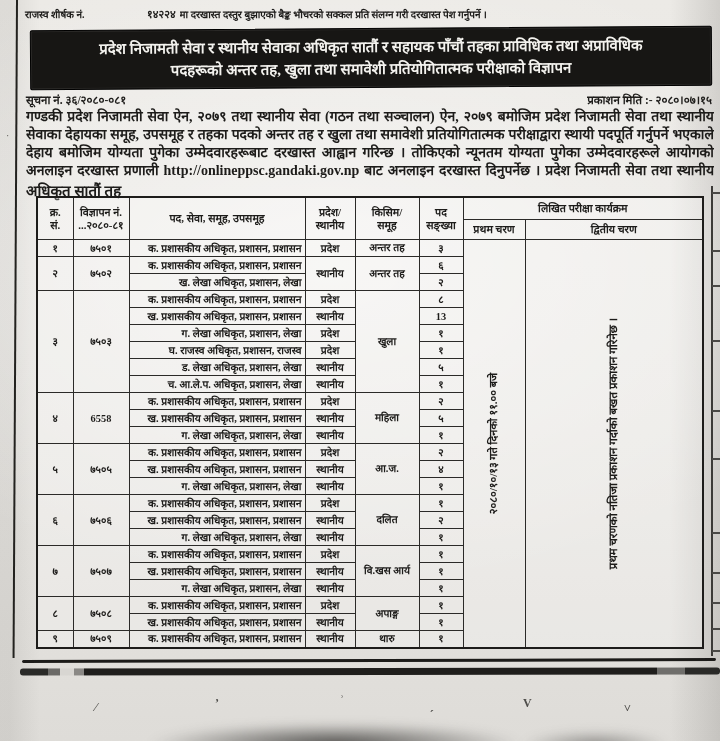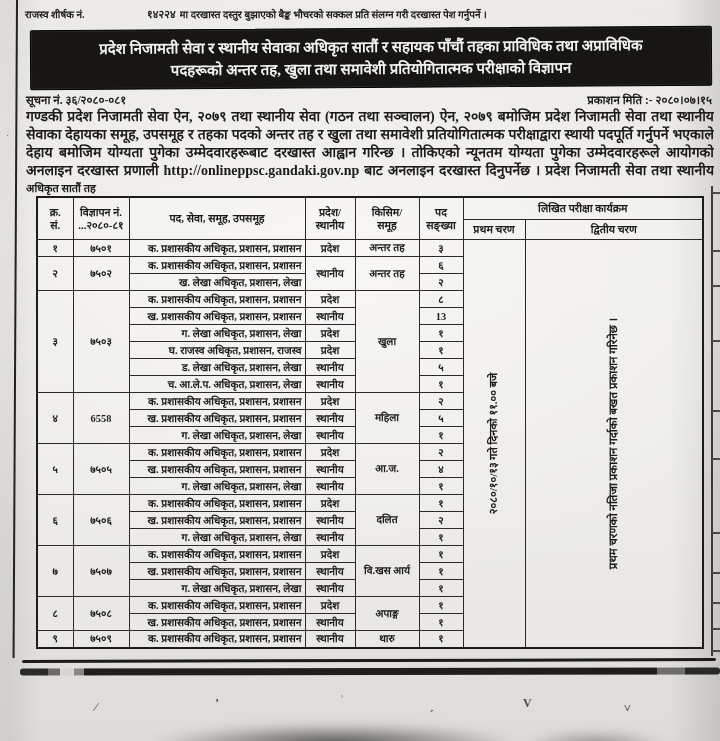--- a/index.html
+++ b/index.html
@@ -30,21 +30,21 @@
   .banner{
     position:absolute;left:30px;top:28px;width:680px;height:58px;
     background:#171614;color:#f3f2ee;border:1px solid #000;border-radius:2px;
     display:flex;flex-direction:column;justify-content:center;text-align:center;gap:2px;
     transform:rotate(-.4deg);box-shadow:inset 0 0 0 1px rgba(255,255,255,.08);
   }
   .banner div{font-size:15px;font-weight:700;line-height:1.35;}
 
   .notice-row{position:absolute;left:26px;top:92px;width:686px;display:flex;justify-content:space-between;font-weight:700;font-size:11.5px;white-space:nowrap;}
   .paragraph{position:absolute;left:26px;top:108px;width:688px;height:71px;overflow:hidden;font-size:14px;line-height:1.28;text-align:justify;font-weight:600;}
-  .section-label{position:absolute;left:26px;top:180px;font-weight:700;font-size:11px;}
+  .section-label{position:absolute;left:26px;top:180px;font-weight:700;font-size:15px;}
 
   
   .tbl-wrap{position:absolute;left:36px;top:196px;}
   table{border-collapse:collapse;table-layout:fixed;width:666px;border:2px solid #1d1c1a;background:rgba(255,255,255,.25);}
   th,td{border:1px solid #2b2a28;padding:0 3px;overflow:hidden;white-space:nowrap;font-weight:600;}
   th{font-weight:700;font-size:10.8px;text-align:center;line-height:1.15;}
   thead tr:first-child th{height:21px;}
   thead tr:last-child th{height:19px;}
   th .l2{display:block;}
   tbody tr{height:17px;}

